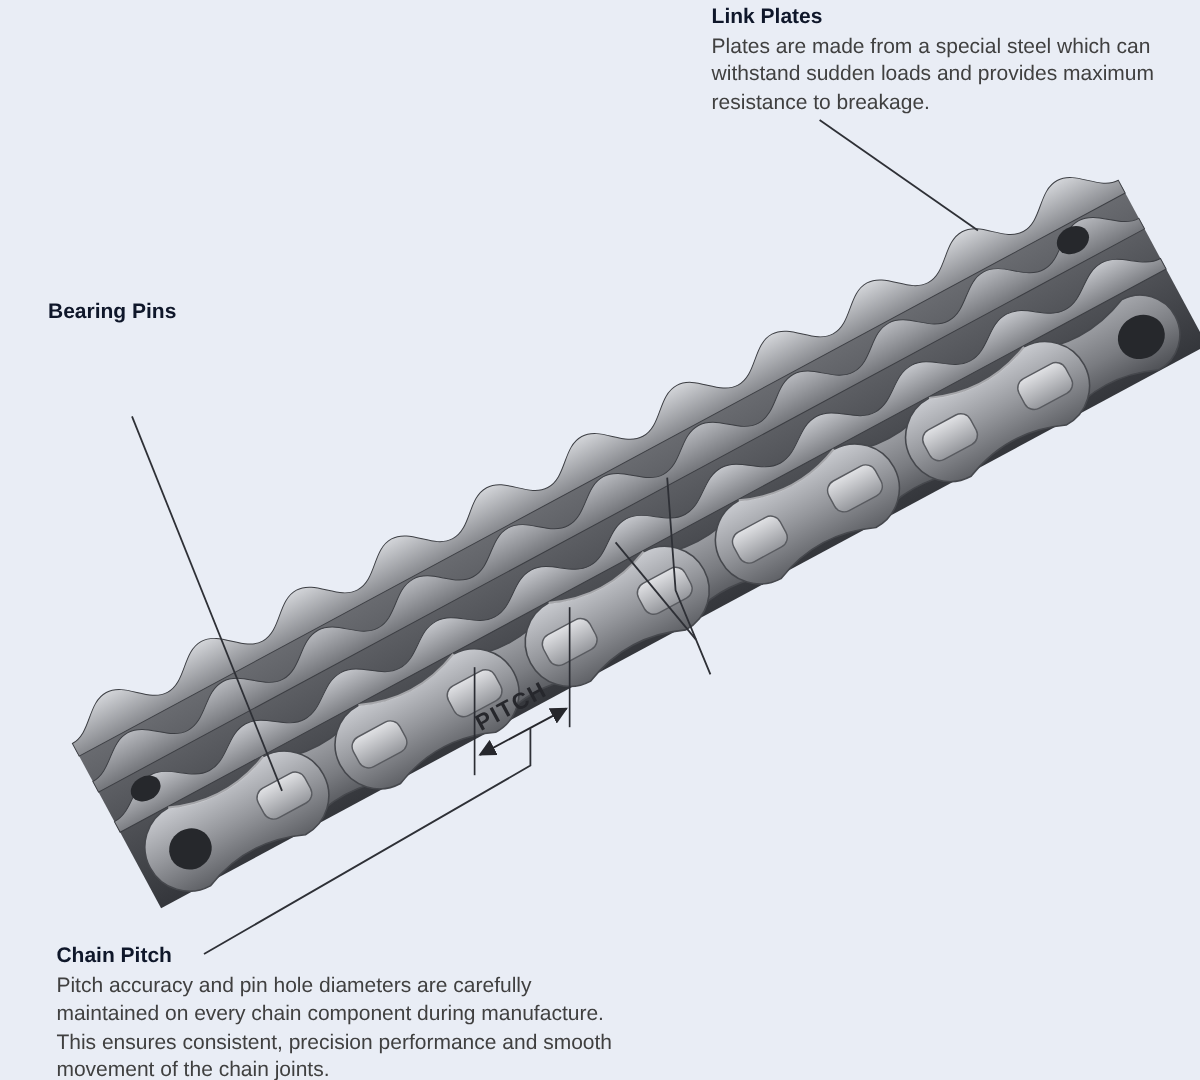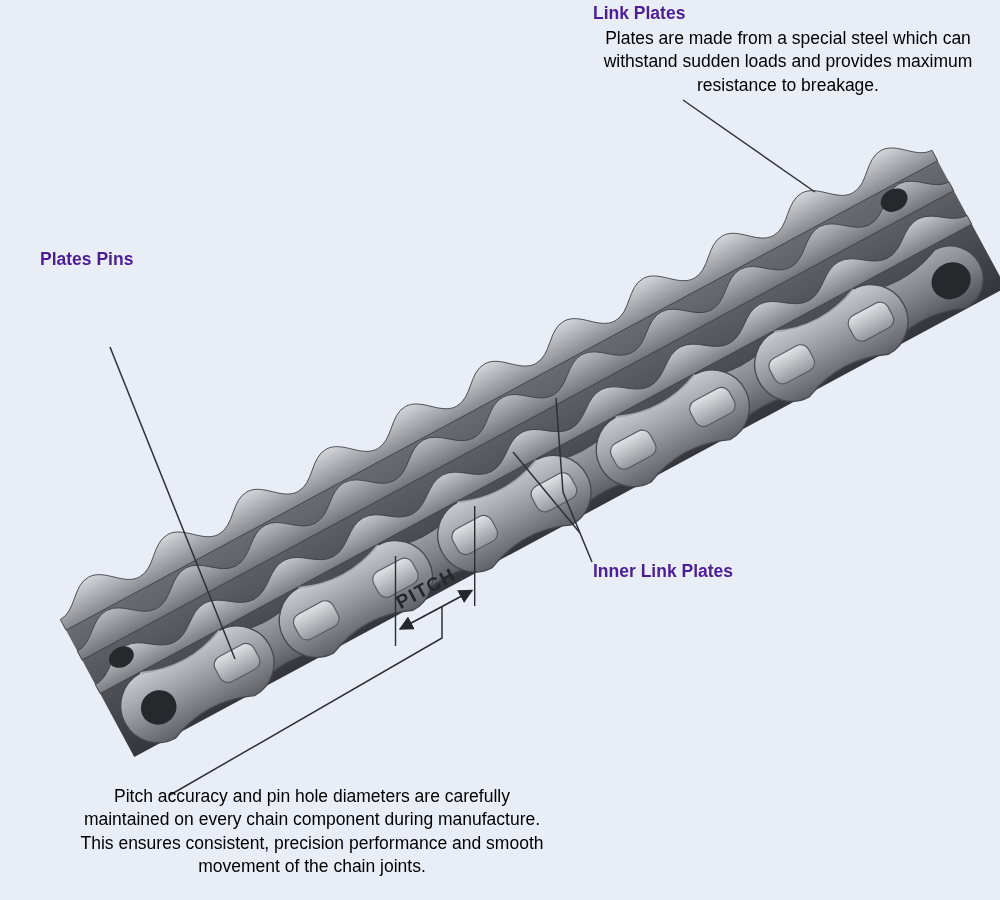--- a/index.html
+++ b/index.html
@@ -1,21 +1,21 @@
 <!DOCTYPE html>
 <html><head>
 <meta charset="utf-8">
 <style>
   html,body{margin:0;padding:0;}
   body{width:1000px;height:900px;overflow:hidden;background:#e9edf5;}
   .stage{position:relative;width:1000px;height:900px;font-family:"Liberation Sans","DejaVu Sans",sans-serif;}
   .stage > svg{position:absolute;left:0;top:0;}
   .note{position:absolute;}
-  .note h3{margin:0 0 3px 0;font-size:17.5px;line-height:22px;font-weight:bold;color:#4c1d95;}
-  .note p{margin:0;font-size:17.5px;line-height:23.3px;color:#000000;white-space:pre-line;text-align:center;}
+  .note h3{margin:0 0 3px 0;font-size:17.5px;line-height:22px;font-weight:bold;color:#0f172a;}
+  .note p{margin:0;font-size:17.5px;line-height:23.3px;color:#404040;white-space:pre-line;}
   .note-link-plates{left:593px;top:2px;width:390px;}
   .note-bearing-pins{left:40px;top:248px;width:450px;}
   .note-inner-link-plates{left:593px;top:560px;width:390px;}
   .note-chain-pitch{left:47px;top:785px;width:530px;}
   .pitch-text{font-family:"Liberation Sans","DejaVu Sans",sans-serif;font-size:19px;font-weight:bold;letter-spacing:1.5px;fill:#26272c;}
 </style>
 </head>
 <body style="background: rgb(233, 237, 245);">
 
 <div class="stage">
@@ -109,27 +109,27 @@
   </svg>
 
   <div class="note note-link-plates">
     <h3>Link Plates</h3>
     <p>Plates are made from a special steel which can
 withstand sudden loads and provides maximum
 resistance to breakage.</p>
   </div>
 
   <div class="note note-bearing-pins">
-    <h3>Plates Pins</h3>
+    <h3>Bearing Pins</h3>
   </div>
 
   <div class="note note-inner-link-plates">
-    <h3>Inner Link Plates</h3>
   </div>
 
   <div class="note note-chain-pitch">
+    <h3>Chain Pitch</h3>
     <p>Pitch accuracy and pin hole diameters are carefully
 maintained on every chain component during manufacture.
 This ensures consistent, precision performance and smooth
 movement of the chain joints.</p>
   </div>
 
 </div>
 
 </body></html>

